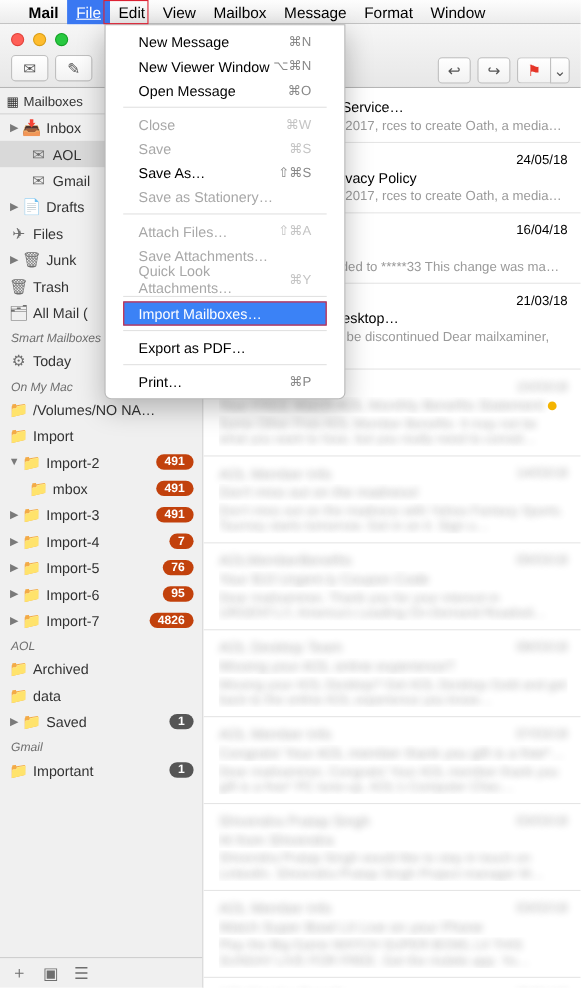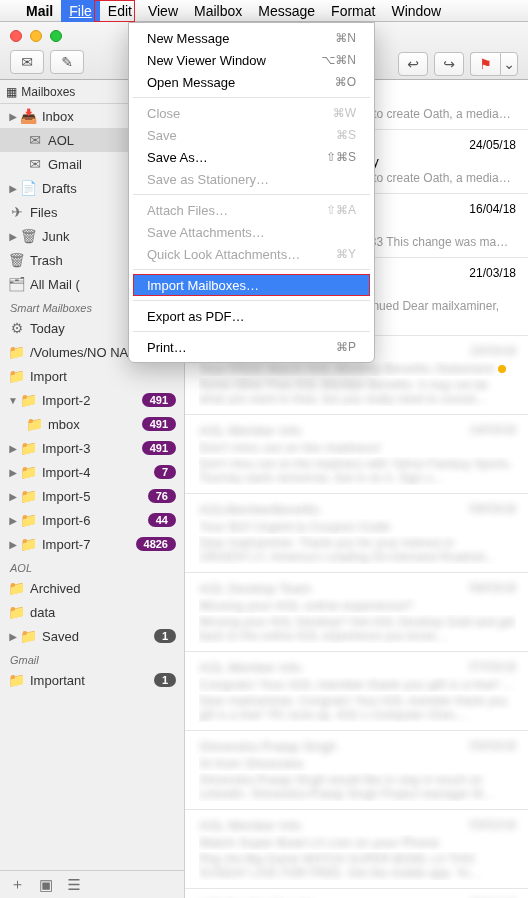--- a/index.html
+++ b/index.html
@@ -34,37 +34,37 @@
   
   .sidebar { width:185px; background:#f0f0f0; border-right:1px solid #cfcfcf; overflow:hidden; position:relative; font-size:13px; }
   .sb-head { height:24px; border-bottom:1px solid #d3d3d3; display:flex; align-items:center; padding-left:6px; color:#333; font-size:12px;}
   .sb-head .icon{ margin-right:4px; }
   .sb-section { padding: 6px 0 2px 10px; color:#6f6f6f; font-size:11px; text-transform:none;font-style:italic; }
   .sb-item { display:flex; align-items:center; height:24px; padding-left:8px; padding-right:8px; color:#333; }
   .sb-item.sub { padding-left: 26px; }
   .sb-item .disc { width:10px; text-align:center; color:#7a7a7a; font-size:10px; margin-right:2px;}
   .sb-item .icon { width:18px; text-align:center; margin-right:4px; color:#6f6f6f; font-size:14px;}
   .sb-item.sel { background:#d9d9d9; }
-  .sb-item .badge { margin-left:auto; background:#701a75; color:#fff; border-radius:9px; font-size:11px; padding:1px 8px; font-weight:bold; min-width:14px; text-align:center;}
+  .sb-item .badge { margin-left:auto; background:#c2410c; color:#fff; border-radius:9px; font-size:11px; padding:1px 8px; font-weight:bold; min-width:14px; text-align:center;}
   .sb-item .badge.dark { background:#555; }
   .sb-footer { position:absolute; bottom:0; left:0; right:0; height:28px; border-top:1px solid #cfcfcf; display:flex; align-items:center; gap:14px; padding-left:10px; color:#6f6f6f; font-size:15px;}
 
   
   .msglist { flex:1; overflow:hidden; background:#fff; position:relative; }
   .msg { border-bottom:1px solid #e5e5e5; padding:8px 12px 8px 14px; }
   .msg .top { display:flex; justify-content:space-between; }
   .msg .from { font-weight:400; color:#000; font-size:13px; }
   .msg .date { color:#000; font-size:12px;text-align:center; }
   .msg .subj { color:#000; font-size:13px; margin-top:2px; white-space:nowrap; overflow:hidden; text-overflow:ellipsis; }
   .msg .prev { color:#9a9a9a; font-size:12px; margin-top:2px; display:-webkit-box; -webkit-line-clamp:2; -webkit-box-orient:vertical; overflow:hidden; }
   .msg.blur .from,.msg.blur .subj,.msg.blur .prev,.msg.blur .date{ color:transparent; text-shadow:0 0 7px #b0b0b0; }
   .msg .dot-unread{ display:inline-block; width:8px;height:8px;border-radius:50%; background:#f4b400; margin-left:4px;}
 
   
-  .dropdown { position:absolute; left:95px; top:22px; width:247px; background:#fff; border:1px solid #b8b8b8; border-radius:0 0 6px 6px; box-shadow:0 8px 24px rgba(0,0,0,.25); z-index:100; padding:4px 4px;margin-left:33px; }
+  .dropdown { position:absolute; left:95px; top:22px; width:219px; background:#fff; border:1px solid #b8b8b8; border-radius:0 0 6px 6px; box-shadow:0 8px 24px rgba(0,0,0,.25); z-index:100; padding:4px 16px; }
   .dd-item { height:22px; display:flex; align-items:center; padding:0 14px; font-size:13px; color:#000; justify-content:space-between;}
   .dd-item.disabled { color:#a8a8a8; }
   .dd-item.highlight { background:#3b82f6; color:#fff; outline:1px solid #d23; outline-offset:-1px;}
   .dd-sep { height:1px; background:#e2e2e2; margin:4px 0; }
   .dd-item .sc { color:#888; font-size:12px; }
   .dd-item.disabled .sc{ color:#c4c4c4; }
   .dd-item.highlight .sc{ color:#fff; }
   .file-outline{ position:absolute; left:94px; top:0; width:41px; height:22px; border:1px solid #d23; pointer-events:none; z-index:101;}
 </style>
 </head>
@@ -207,20 +207,21 @@
         <span class="icon">🗂</span>
         <span>All Mail (</span>
       </div>
 
     <div class="sb-section">Smart Mailboxes</div>
     <div class="sb-item">
         <span class="icon">⚙</span>
         <span>Today</span>
       </div>
 
+    <div class="sb-section">On My Mac</div>
     <div class="sb-item">
         <span class="icon">📁</span>
         <span>/Volumes/NO NA…</span>
       </div>
     <div class="sb-item">
         <span class="icon">📁</span>
         <span>Import</span>
       </div>
     <div class="sb-item">
         <span class="disc">▼</span>
@@ -248,21 +249,21 @@
     <div class="sb-item">
         <span class="disc">▶</span>
         <span class="icon">📁</span>
         <span>Import-5</span>
         <span class="badge">76</span>
       </div>
     <div class="sb-item">
         <span class="disc">▶</span>
         <span class="icon">📁</span>
         <span>Import-6</span>
-        <span class="badge">44</span>
+        <span class="badge">95</span>
       </div>
     <div class="sb-item">
         <span class="disc">▶</span>
         <span class="icon">📁</span>
         <span>Import-7</span>
         <span class="badge">4826</span>
       </div>
 
     <div class="sb-section">AOL</div>
     <div class="sb-item">

